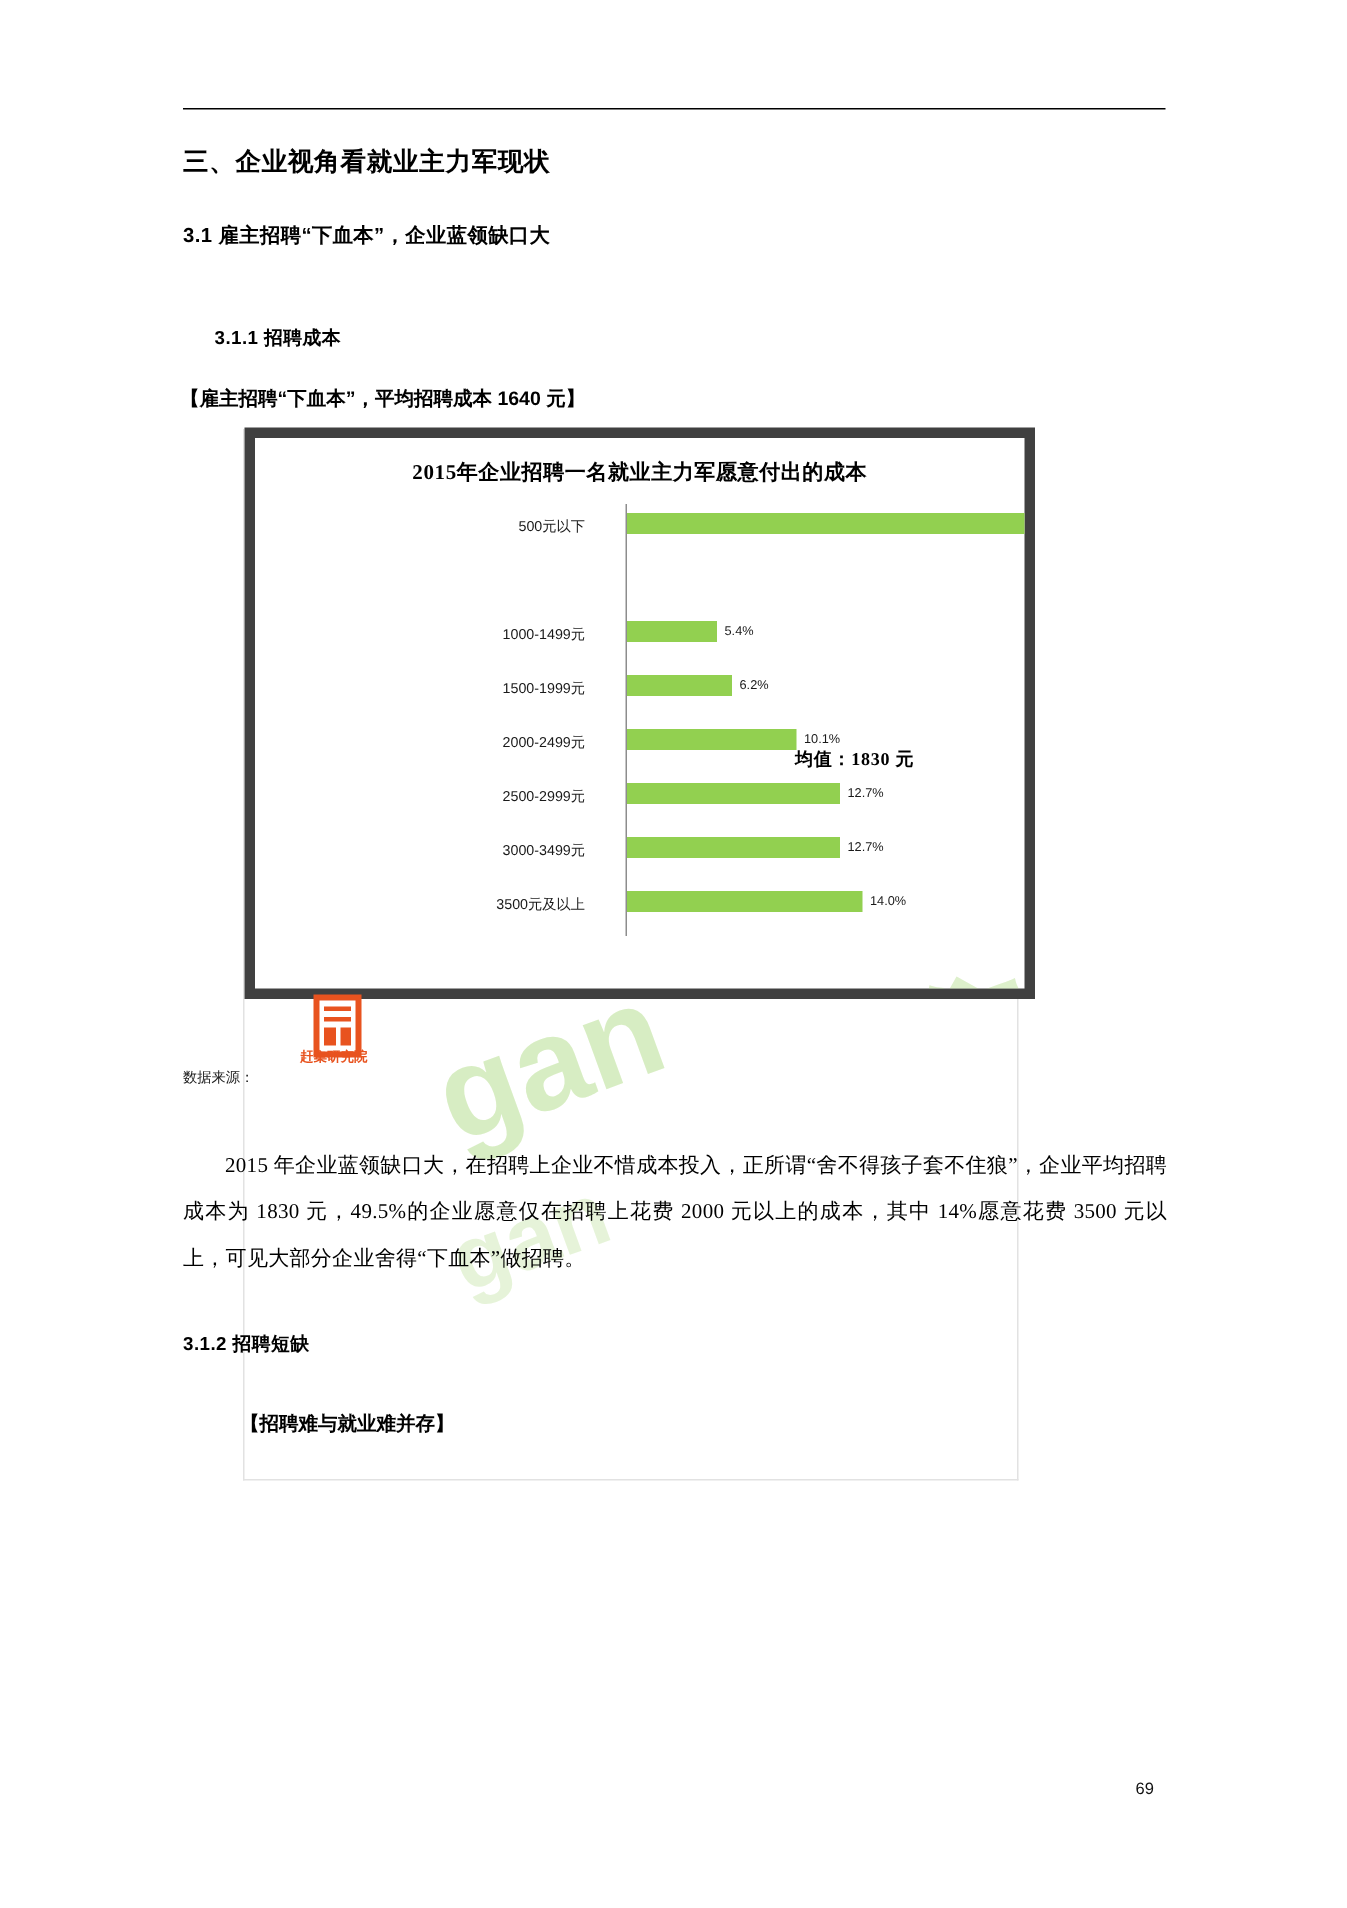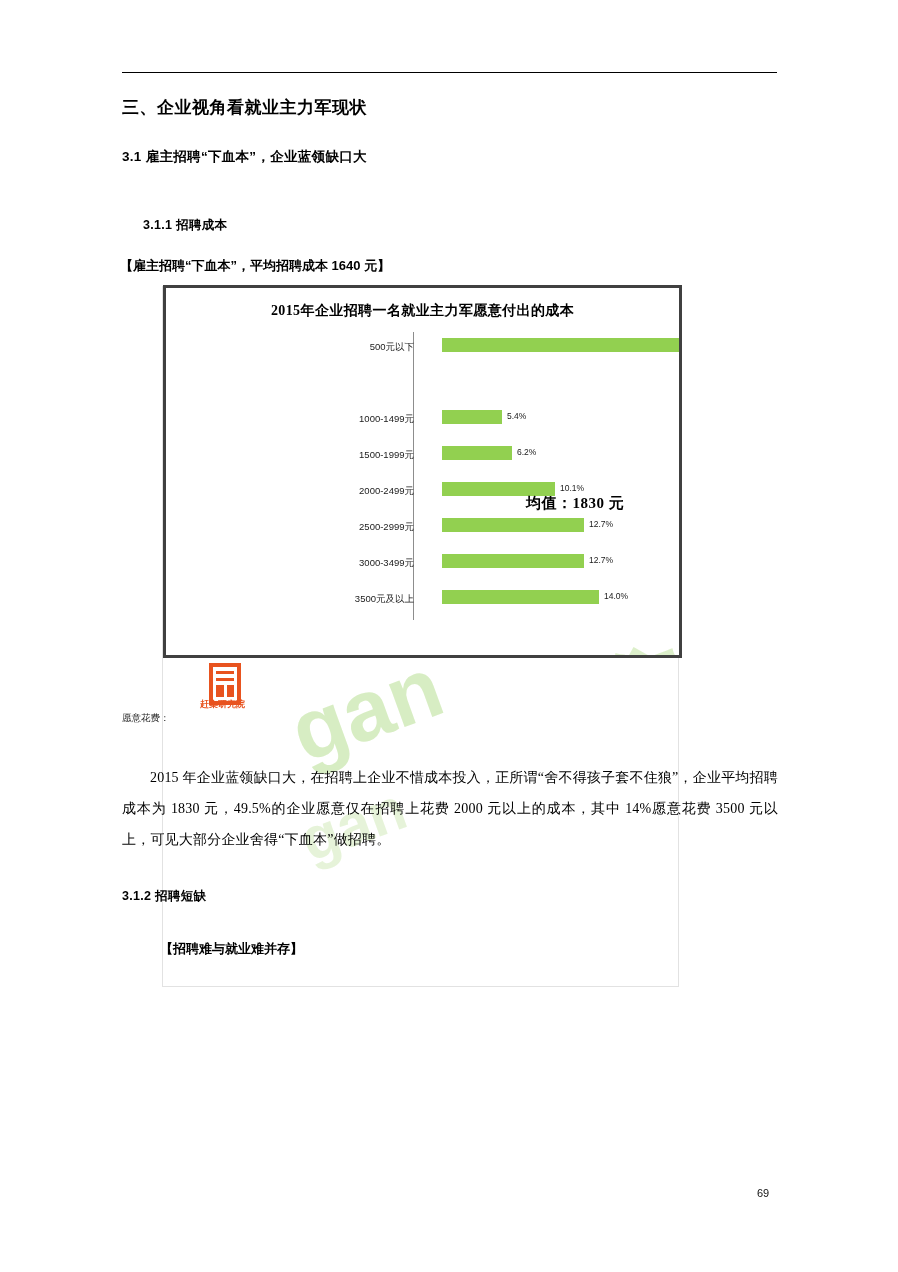--- a/index.html
+++ b/index.html
@@ -87,21 +87,21 @@
     margin-left: 40px;
   }
 
   
   .fig-box {
     position: absolute;
     left: 163px;
     top: 285px;
     width: 513px;
     height: 367px;
-    border: 3px solid #404040;
+    border: 7px solid #404040;
     background: #fff;
     overflow: hidden;
   }
   .fig-title {
     position: absolute;
     left: 0; right: 0;
     top: 14px;
     text-align: center;
     font-family: "Liberation Serif", serif;
     font-weight: bold;
@@ -120,21 +120,20 @@
     top: 0px;
     width: 1px;
     height: 288px;
     background: #8d8d8d;
   }
   .bar-row {
     position: absolute;
     left: 0;
     width: 490px;
     height: 36px;
-    margin-left: 28px;
   }
   .bar-cat {
     position: absolute;
     right: 270px;
     top: 9px;
     width: 120px;
     text-align: right;
     font-size: 9.5px;
     font-family: "Liberation Sans", sans-serif;
     color: #1a1a1a;
@@ -154,21 +153,21 @@
     font-family: "Liberation Sans", sans-serif;
     color: #1a1a1a;
     white-space: nowrap;
   }
   .mean-label {
     position: absolute;
     left: 360px;
     top: 162px;
     font-family: "Liberation Serif", serif;
     font-weight: bold;
-    font-size: 15px;
+    font-size: 12px;
     letter-spacing: 0.5px;
   }
 
   
   .wm {
     position: absolute;
     font-family: "Liberation Sans", sans-serif;
     font-weight: bold;
     color: #9ed36a;
     opacity: 0.45;
@@ -340,21 +339,21 @@
       <div class="mean-label">均值：1830 元</div>
     </div>
 
     <div class="wm wm1">赶集</div>
 
   </div>
 
   <div class="wm wm3">gan</div>
   <div class="wm wm4">gan</div>
 
-  <div class="src-label">愿意花费：</div>
+  <div class="src-label">数据来源：</div>
 
   <div class="logo">
     <svg class="logo-mark" viewBox="0 0 34 44">
       <rect x="1" y="1" width="32" height="42" fill="#e8531f"></rect>
       <rect x="5" y="5" width="24" height="34" fill="#ffffff"></rect>
       <rect x="8" y="9" width="18" height="3" fill="#e8531f"></rect>
       <rect x="8" y="16" width="18" height="3" fill="#e8531f"></rect>
       <rect x="8" y="23" width="8" height="12" fill="#e8531f"></rect>
       <rect x="19" y="23" width="7" height="12" fill="#e8531f"></rect>
     </svg>

